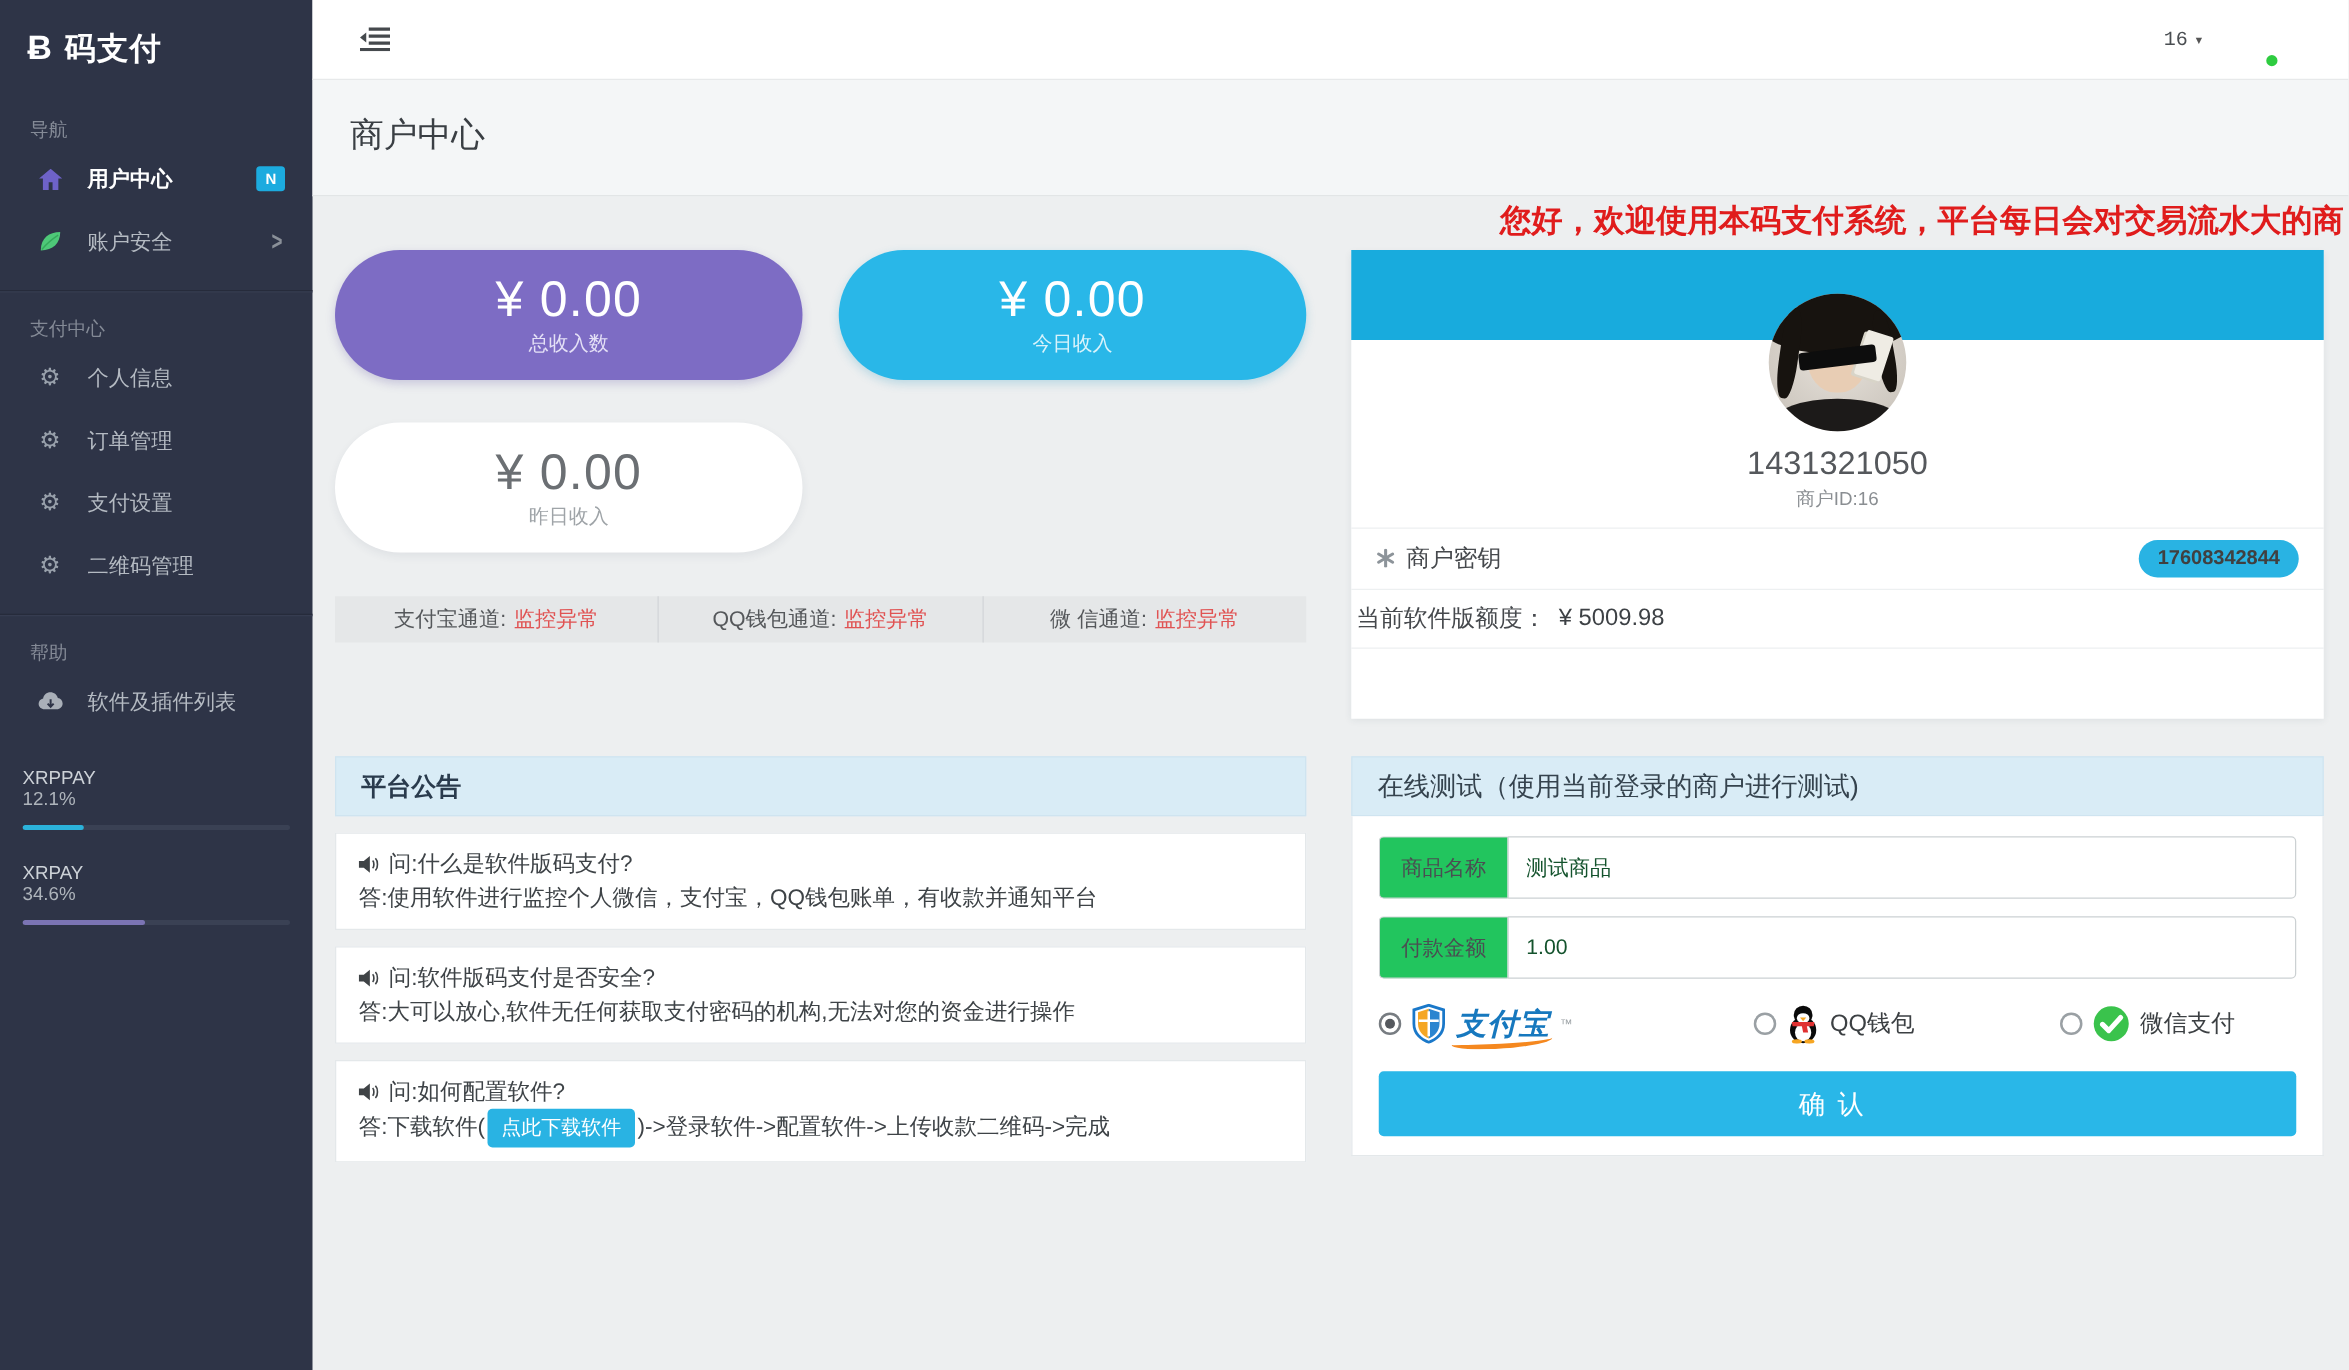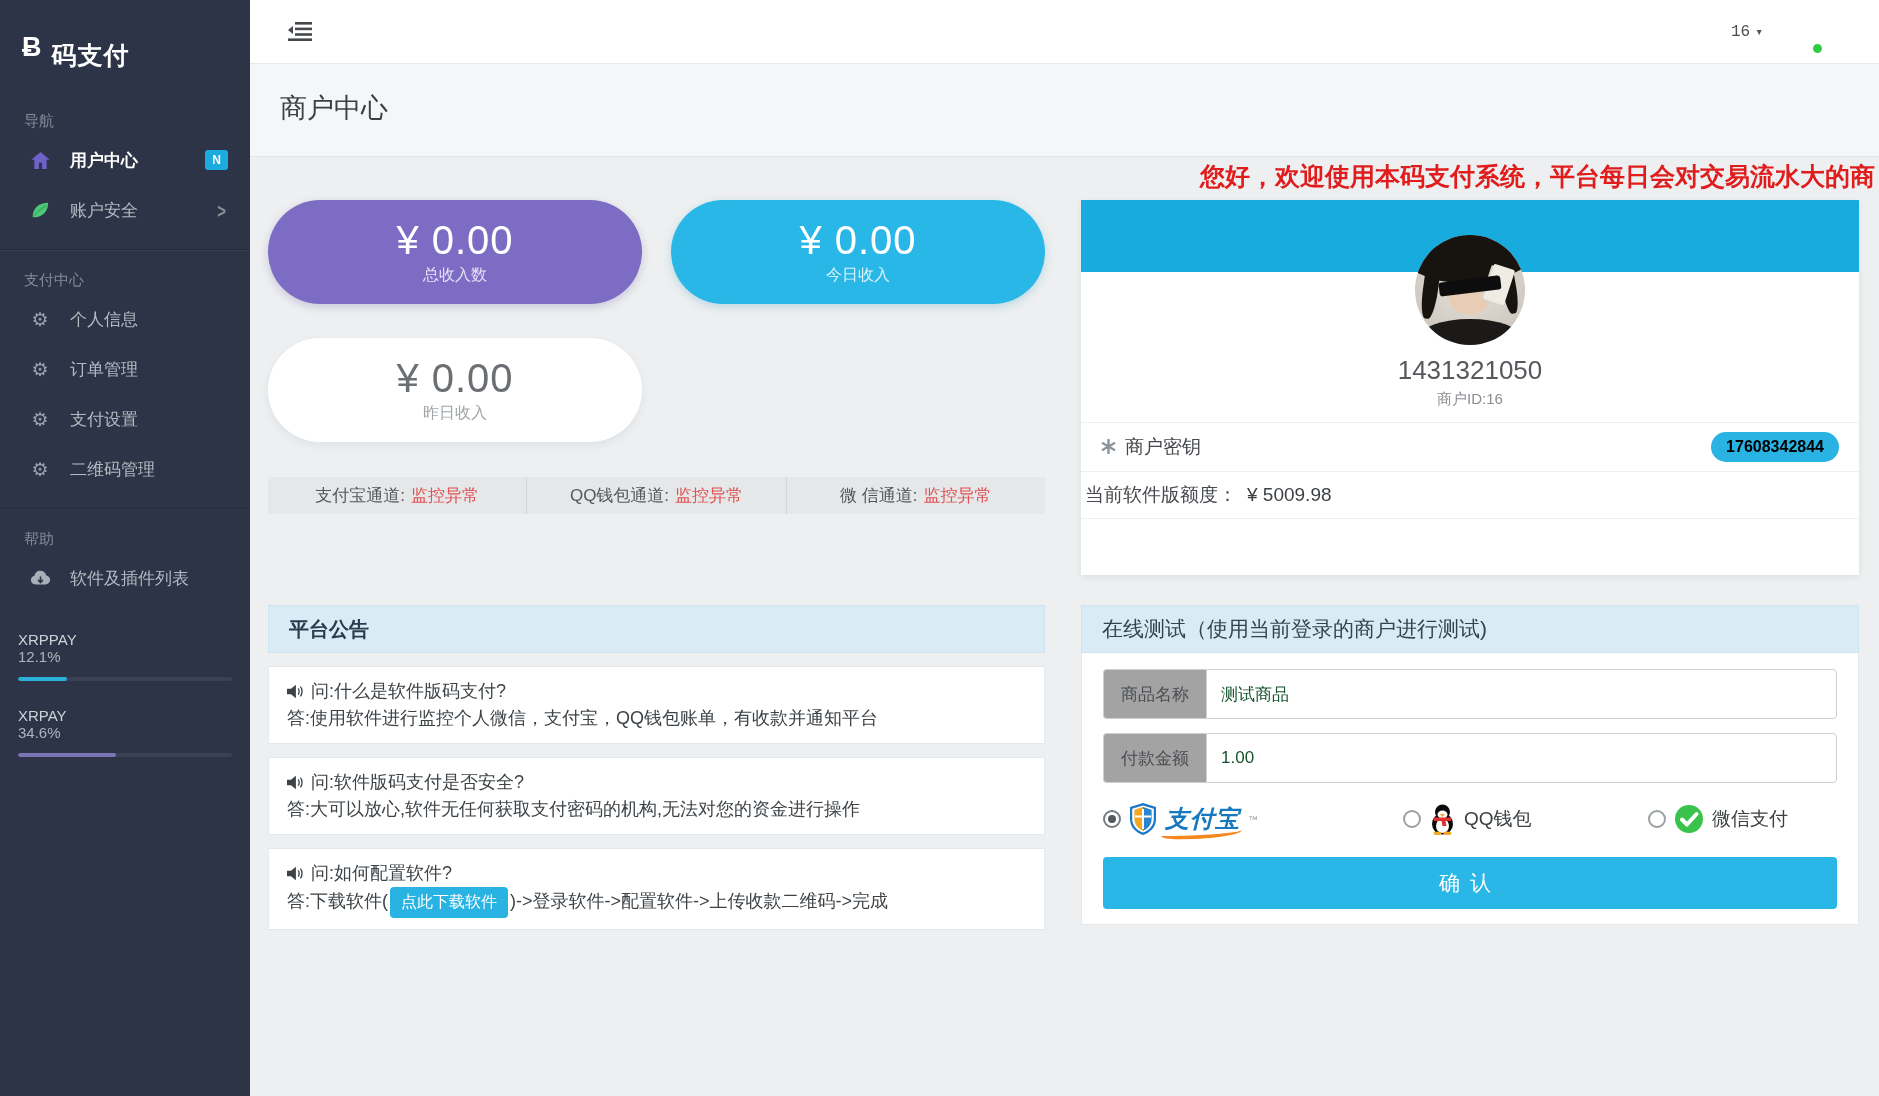--- a/index.html
+++ b/index.html
@@ -4,21 +4,21 @@
 <style>
   * { margin:0; padding:0; box-sizing:border-box; }
   html,body { width:1879px; height:1096px; }
   body { font-family:"Liberation Sans","DejaVu Sans",sans-serif; background:#edeff0; }
   .page { position:relative; width:1879px; height:1096px; overflow:hidden; background:#edeff0; }
 
   
   .sidebar { position:absolute; left:0; top:0; width:250px; height:1096px; background:#2e3447; color:#b9bec6; }
   .brand { display:flex; align-items:center; gap:10px; padding:22px 0 20px 22px; color:#fff; }
   .brand-icon { font-size:27px; font-weight:bold; color:#fff; }
-  .brand-name { font-size:25px; font-weight:bold; letter-spacing:1px;margin-top:17px; }
+  .brand-name { font-size:25px; font-weight:bold; letter-spacing:1px; }
   .side-section-label { font-size:15px; color:#848a96; padding:20px 0 4px 24px; }
   .side-item { display:flex; align-items:center; height:50px; padding-left:28px; cursor:pointer; font-size:17px; color:#b4bac2; position:relative; }
   .side-item .s-icon { width:24px; height:20px; margin-right:18px; display:flex; align-items:center; justify-content:center; }
   .side-item.active { color:#fff; font-weight:bold; }
   .n-badge { position:absolute; right:22px; top:15px; background:#1cabdf; color:#fff; font-size:12px; font-weight:bold; padding:3px 7px; border-radius:3px; }
   .chev { position:absolute; right:24px; color:#8a9099; font-size:15px; font-weight:bold; transform:scaleY(1.4); }
   .side-divider { border-top:1px solid #262b3b; border-bottom:1px solid #363c50; margin:14px 0 0 0; }
   .gear-glyph { font-size:19px; color:#98a0ab; line-height:1; }
   .side-stats { padding:28px 18px 0 18px; }
   .side-stat { margin-bottom:26px; }
@@ -86,33 +86,33 @@
 
   
   .profile-card { position:relative; height:375px; background:#fff; box-shadow:0 2px 6px rgba(40,60,80,.08); }
   .profile-band { position:absolute; left:0; top:0; width:100%; height:72px; background:#18abdd; }
   .profile-avatar { position:absolute; left:50%; top:35px; width:110px; height:110px; margin-left:-55px; border-radius:50%; }
   .profile-name { position:absolute; left:0; top:155px; width:100%; text-align:center; font-size:26px; color:#55585c; }
   .profile-id { position:absolute; left:0; top:190px; width:100%; text-align:center; font-size:15px; color:#8a8e92; }
   .p-divider { position:absolute; left:0; width:100%; border-top:1px solid #edf0f1; }
   .key-row { position:absolute; left:0; top:222px; width:100%; height:49px; display:flex; align-items:center; padding:0 20px; }
   .key-label { display:flex; align-items:center; gap:9px; font-size:19px; color:#46494d; }
-  .key-badge { margin-left:auto; background:#29b3e3; color:#000000; font-size:16px; font-weight:bold; padding:6px 15px; border-radius:16px; cursor:pointer; }
+  .key-badge { margin-left:auto; background:#29b3e3; color:#404040; font-size:16px; font-weight:bold; padding:6px 15px; border-radius:16px; cursor:pointer; }
   .quota-row { position:absolute; left:0; top:271px; width:100%; height:47px; display:flex; align-items:center; padding:0 4px; gap:10px; }
   .quota-label { font-size:19px; color:#46494d; }
   .quota-value { font-size:19px; color:#3d4145; }
   .pbtn-row { position:absolute; left:0; top:318px; width:100%; height:57px; display:flex; align-items:center; justify-content:center; gap:7px; }
   .pbtn { background:#29b3e3; color:#fff; border:none; font-size:15px; padding:8px 12px; border-radius:3px; cursor:pointer; }
 
   
   .test-panel { margin-top:30px; }
   .test-title { font-size:21px; color:#35434e; }
   .test-body { background:#fff; border:1px solid #e4e8ea; border-top:none; padding:16px 21px 15px 21px; }
   .input-group { display:flex; height:50px; margin-bottom:14px; }
-  .ig-addon { display:flex; align-items:center; padding:0 17px; background:#a3a3a3; border:1px solid #ccd1d3; border-right:none; border-radius:4px 0 0 4px; font-size:17px; color:#4a4e52; white-space:nowrap; }
+  .ig-addon { display:flex; align-items:center; padding:0 17px; background:#22c55e; border:1px solid #ccd1d3; border-right:none; border-radius:4px 0 0 4px; font-size:17px; color:#4a4e52; white-space:nowrap; }
   .ig-input { flex:1; border:1px solid #ccd1d3; border-radius:0 4px 4px 0; padding:0 14px; font-size:17px; color:#14532d; font-family:Liberation Sans, sans-serif; outline:none; background:#fff; }
   .pay-methods { display:flex; align-items:center; height:44px; margin:6px 0 16px 0; }
   .pay-method { display:flex; align-items:center; gap:8px; cursor:pointer; }
   .pm-alipay { width:300px; } .pm-qq { width:245px; }
   .radio { width:18px; height:18px; border:2px solid #9aa0a4; border-radius:50%; background:#fff; flex:none; position:relative; }
   .radio.sel { border-color:#777c81; }
   .radio.sel::after { content:""; position:absolute; left:3px; top:3px; width:8px; height:8px; border-radius:50%; background:#55595e; }
   .alipay-text { font-size:24px; font-weight:bold; font-style:italic; color:#1678be; position:relative; letter-spacing:1px; }
   .alipay-text::after { content:""; position:absolute; left:-4px; bottom:-4px; width:108%; height:8px; border-bottom:4px solid #f5881f; border-radius:0 0 70% 40%; transform:rotate(-2deg); }
   .tm { font-size:10px; color:#9aa0a4; vertical-align:top; }

